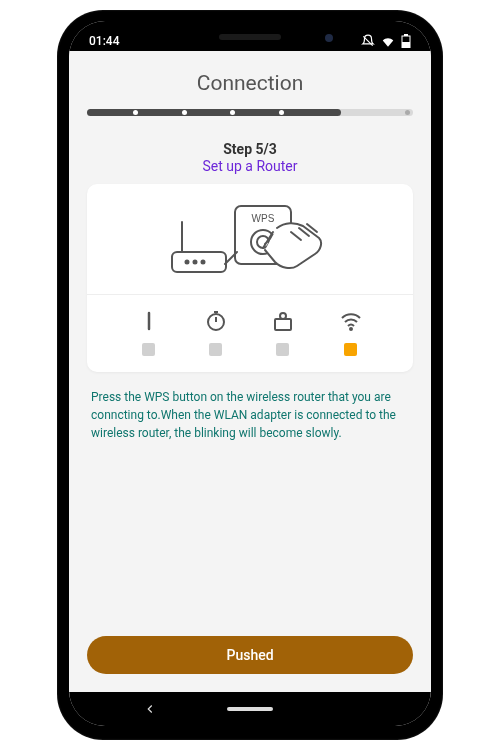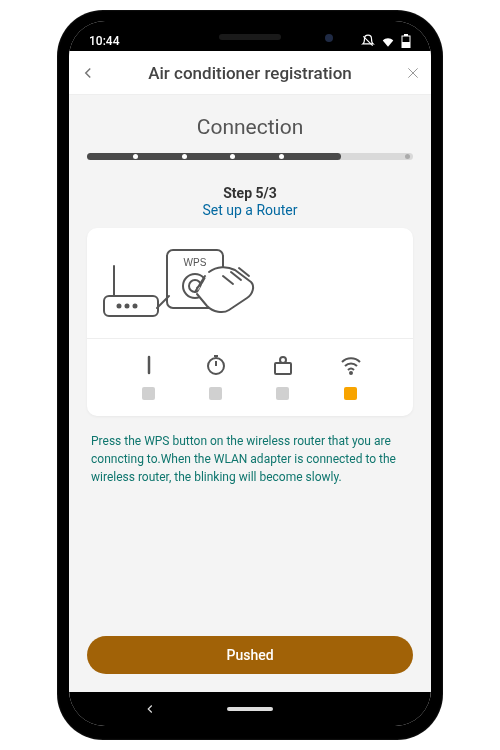--- a/index.html
+++ b/index.html
@@ -148,35 +148,35 @@
   .step-label {
     text-align:center;
     margin-top: 22px;
     font-size:14px;
     font-weight:700;
     color:#333;
   }
   .step-sub {
     text-align:center;
     font-size:14px;
-    color:#0369a1;
+    color:#6d28d9;
     margin-top:1px;
   }
   .card {
     margin-top: 10px;
     background:#fff;
     border-radius: 10px;
     box-shadow: 0 1px 3px rgba(0,0,0,0.05);
     padding: 0;
   }
   .card-illustration {
     height: 110px;
     display:flex;
     align-items:center;
-    justify-content:flex-start;
+    justify-content:center;
   }
   .card-divider {
     height:1px;
     background:#eee;
   }
   .card-indicators {
     padding: 14px 28px 16px 28px;
     display:flex;
     justify-content:space-around;
   }
@@ -235,51 +235,37 @@
 </style>
 </head>
 <body>
 
 <div class="phone">
   <div class="speaker"></div>
   <div class="camera"></div>
   <div class="screen">
 
     <div class="status-bar">
-      <div class="time">10:44</div>
+      <div class="time">01:44</div>
       <div class="icons">
         <svg width="14" height="14" viewBox="0 0 24 24" fill="none" stroke="#fff" stroke-width="2">
             <path d="M18 8a6 6 0 0 0-12 0c0 7-3 9-3 9h18s-3-2-3-9"></path>
             <path d="M4 4l16 16"></path>
           </svg>
         <svg width="14" height="12" viewBox="0 0 24 20" fill="#fff">
             <path d="M12 20l-9-11c5-5 13-5 18 0z"></path>
           </svg>
         <svg width="10" height="14" viewBox="0 0 10 14">
             <rect x="3" y="0" width="4" height="2" fill="#fff"></rect>
             <rect x="1" y="2" width="8" height="12" fill="none" stroke="#fff"></rect>
             <rect x="1" y="8" width="8" height="6" fill="#fff"></rect>
           </svg>
       </div>
     </div>
 
-    <div class="app-bar">
-      <div class="back">
-        <svg width="18" height="18" viewBox="0 0 24 24" fill="none" stroke="#777" stroke-width="2">
-            <polyline points="15 18 9 12 15 6"></polyline>
-          </svg>
-      </div>
-      <div class="title">Air conditioner registration</div>
-      <div class="close">
-        <svg width="16" height="16" viewBox="0 0 24 24" fill="none" stroke="#999" stroke-width="1.5">
-            <line x1="5" y1="5" x2="19" y2="19"></line>
-            <line x1="19" y1="5" x2="5" y2="19"></line>
-          </svg>
-      </div>
-    </div>
 
     <div class="content">
       <div class="section-title">Connection</div>
 
       <div class="progress-wrap">
         <div class="progress-track"></div>
         <div class="progress-fill"></div>
         <div class="progress-dot" style="left:14%"></div>
         <div class="progress-dot" style="left:29%"></div>
         <div class="progress-dot" style="left:44%"></div>

